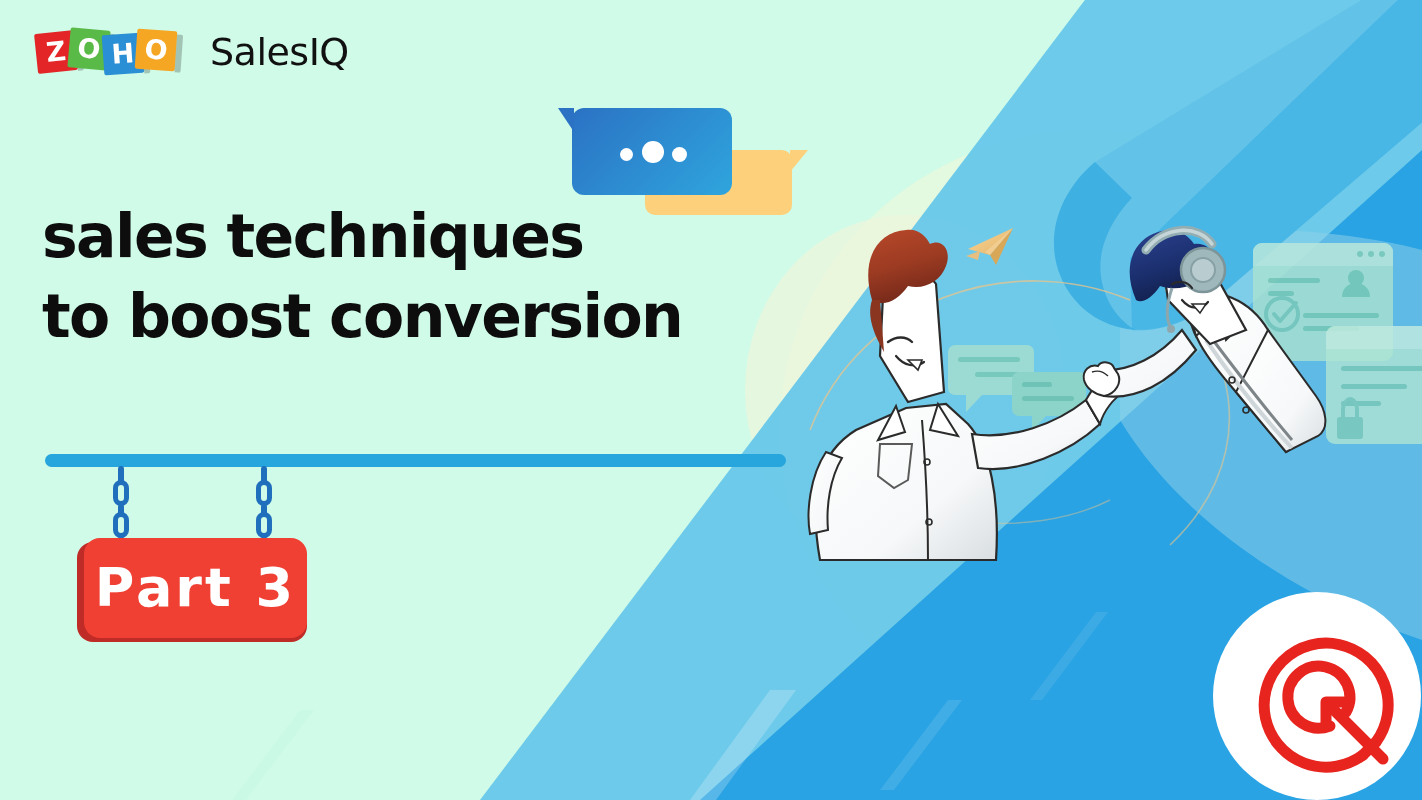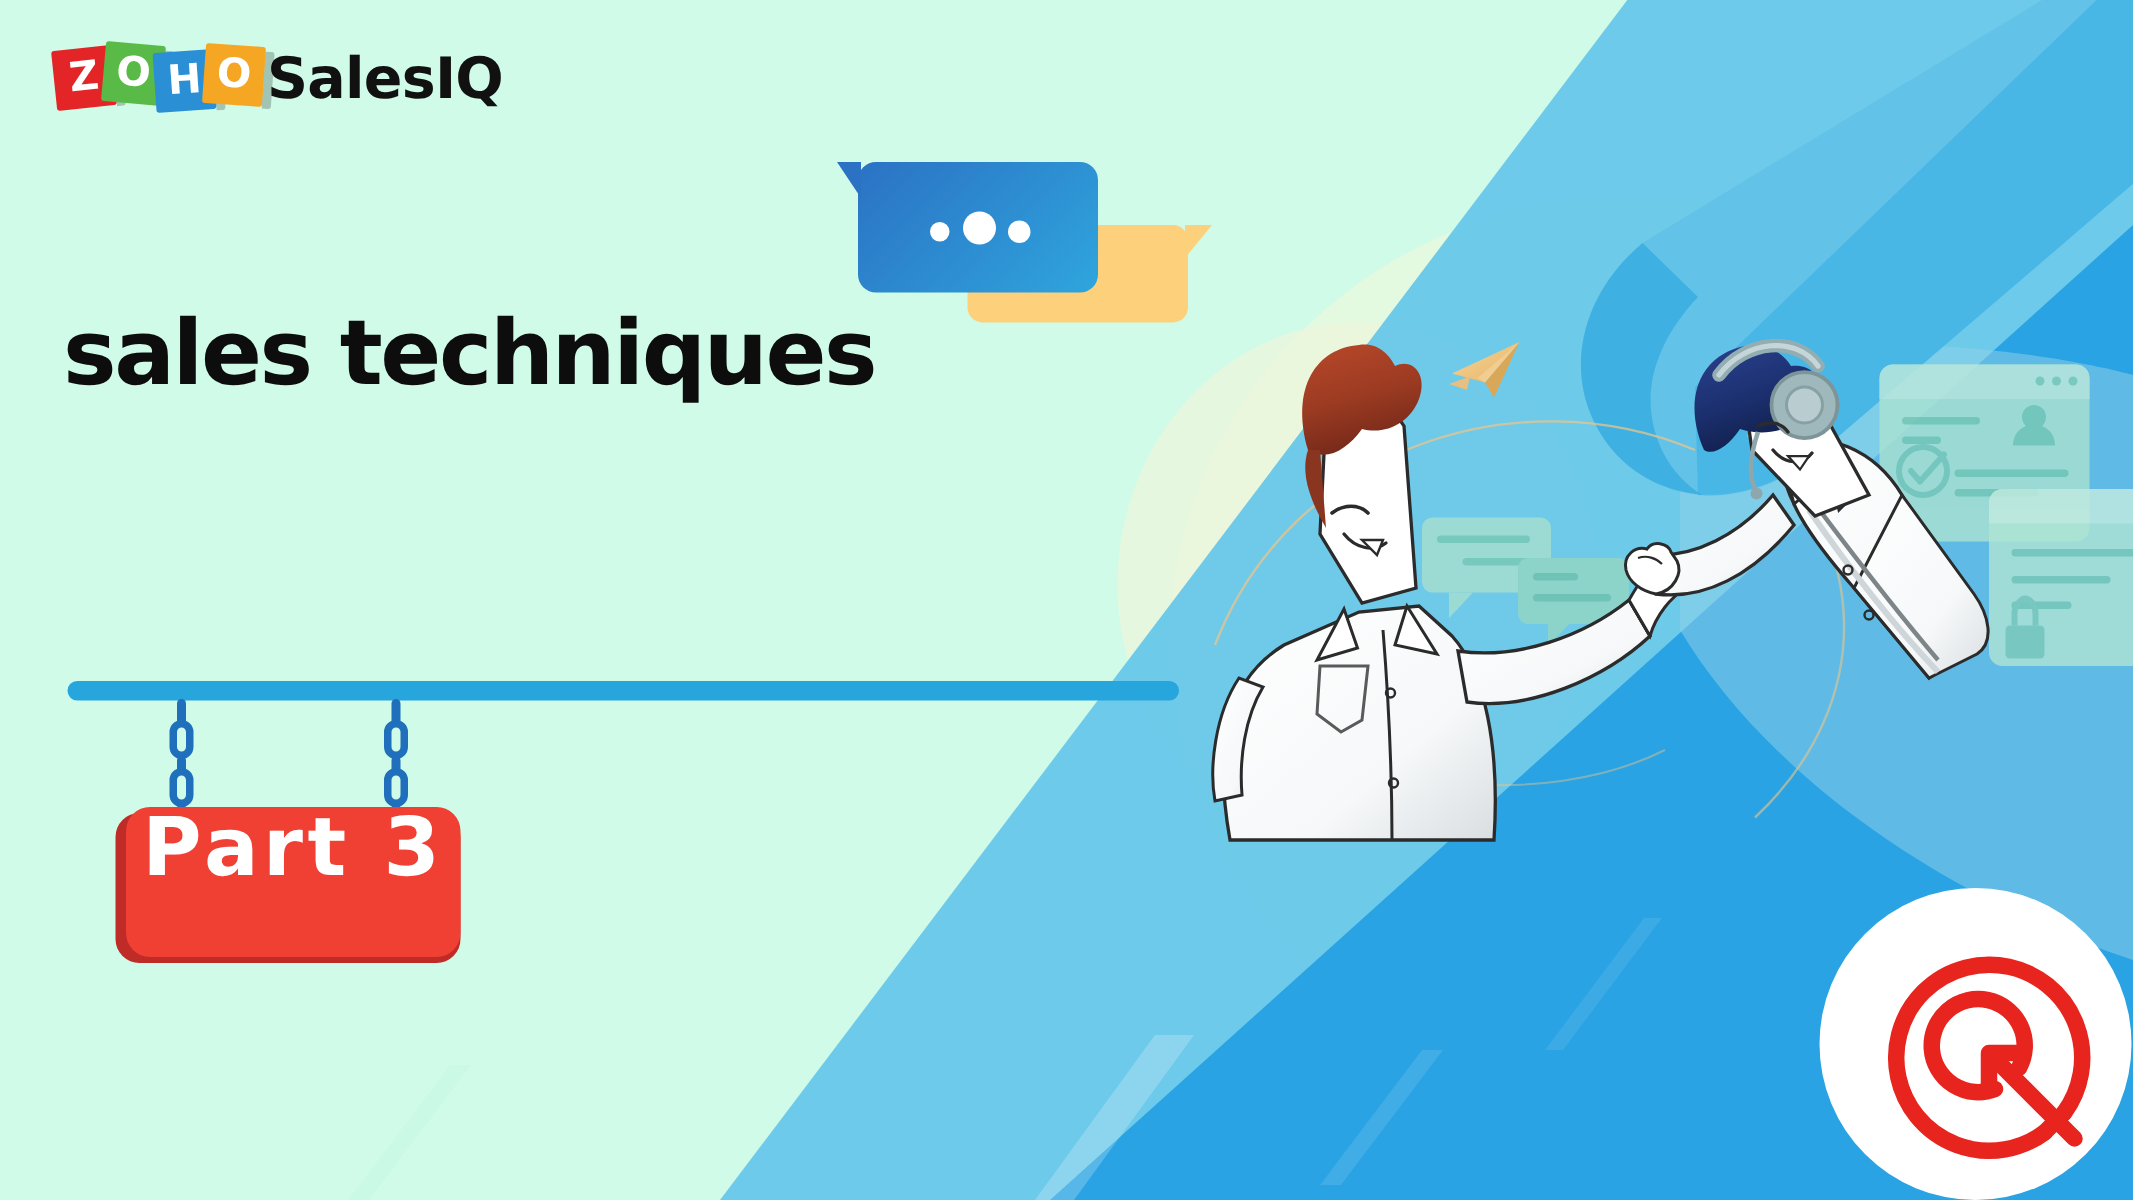--- a/index.html
+++ b/index.html
@@ -62,23 +62,23 @@
     width: 6px;
     height: 38px;
     background: rgba(0,0,0,0.22);
     border-radius: 0 2px 2px 0;
   }
   .cube.c0 { left: 0px;  background: #e42527; transform: rotate(-6deg); }
   .cube.c1 { left: 33px; background: #5aba47; transform: rotate(5deg); top: 3px; }
   .cube.c2 { left: 67px; background: #2a8fd4; transform: rotate(-4deg); top: 8px; }
   .cube.c3 { left: 100px;background: #f5a623; transform: rotate(4deg); top: 4px; }
   #logo-wordmark {
-    margin-left: 0;
+    margin-left: 32px;
     font-size: 38px;
-    font-weight: bold;
+    font-weight: normal;
     color: #111111;
     letter-spacing: -0.5px;
     font-family: "DejaVu Sans", sans-serif;
   }
 
   
   #headline {
     position: absolute;
     left: 42px;
     top: 196px;
@@ -154,21 +154,21 @@
   }
   #part-badge-face {
     position: absolute;
     left: 7px;
     top: 0px;
     width: 223px;
     height: 100px;
     background: #f03f33;
     border-radius: 16px;
     display: flex;
-    align-items: flex-start;
+    align-items: center;
     justify-content: center;
   }
   #part-badge-label {
     color: #ffffff;
     font-family: "DejaVu Sans", sans-serif;
     font-weight: bold;
     font-size: 54px;
     letter-spacing: 3px;
     line-height: 1;
   }
@@ -441,20 +441,21 @@
       <div class="cube c0">Z</div>
       <div class="cube c1">O</div>
       <div class="cube c2">H</div>
       <div class="cube c3">O</div>
     </div>
     <div id="logo-wordmark">SalesIQ</div>
   </div>
 
   <div id="headline">
     <span class="hl-line">sales techniques</span>
+    <span class="hl-line">to boost conversion</span>
   </div>
 
   <div id="rule-bar"></div>
 
   <div class="chain ch0">
     <div class="seg s1"></div>
     <div class="link l1"></div>
     <div class="seg s2"></div>
     <div class="link l2"></div>
     <div class="seg s3"></div>

